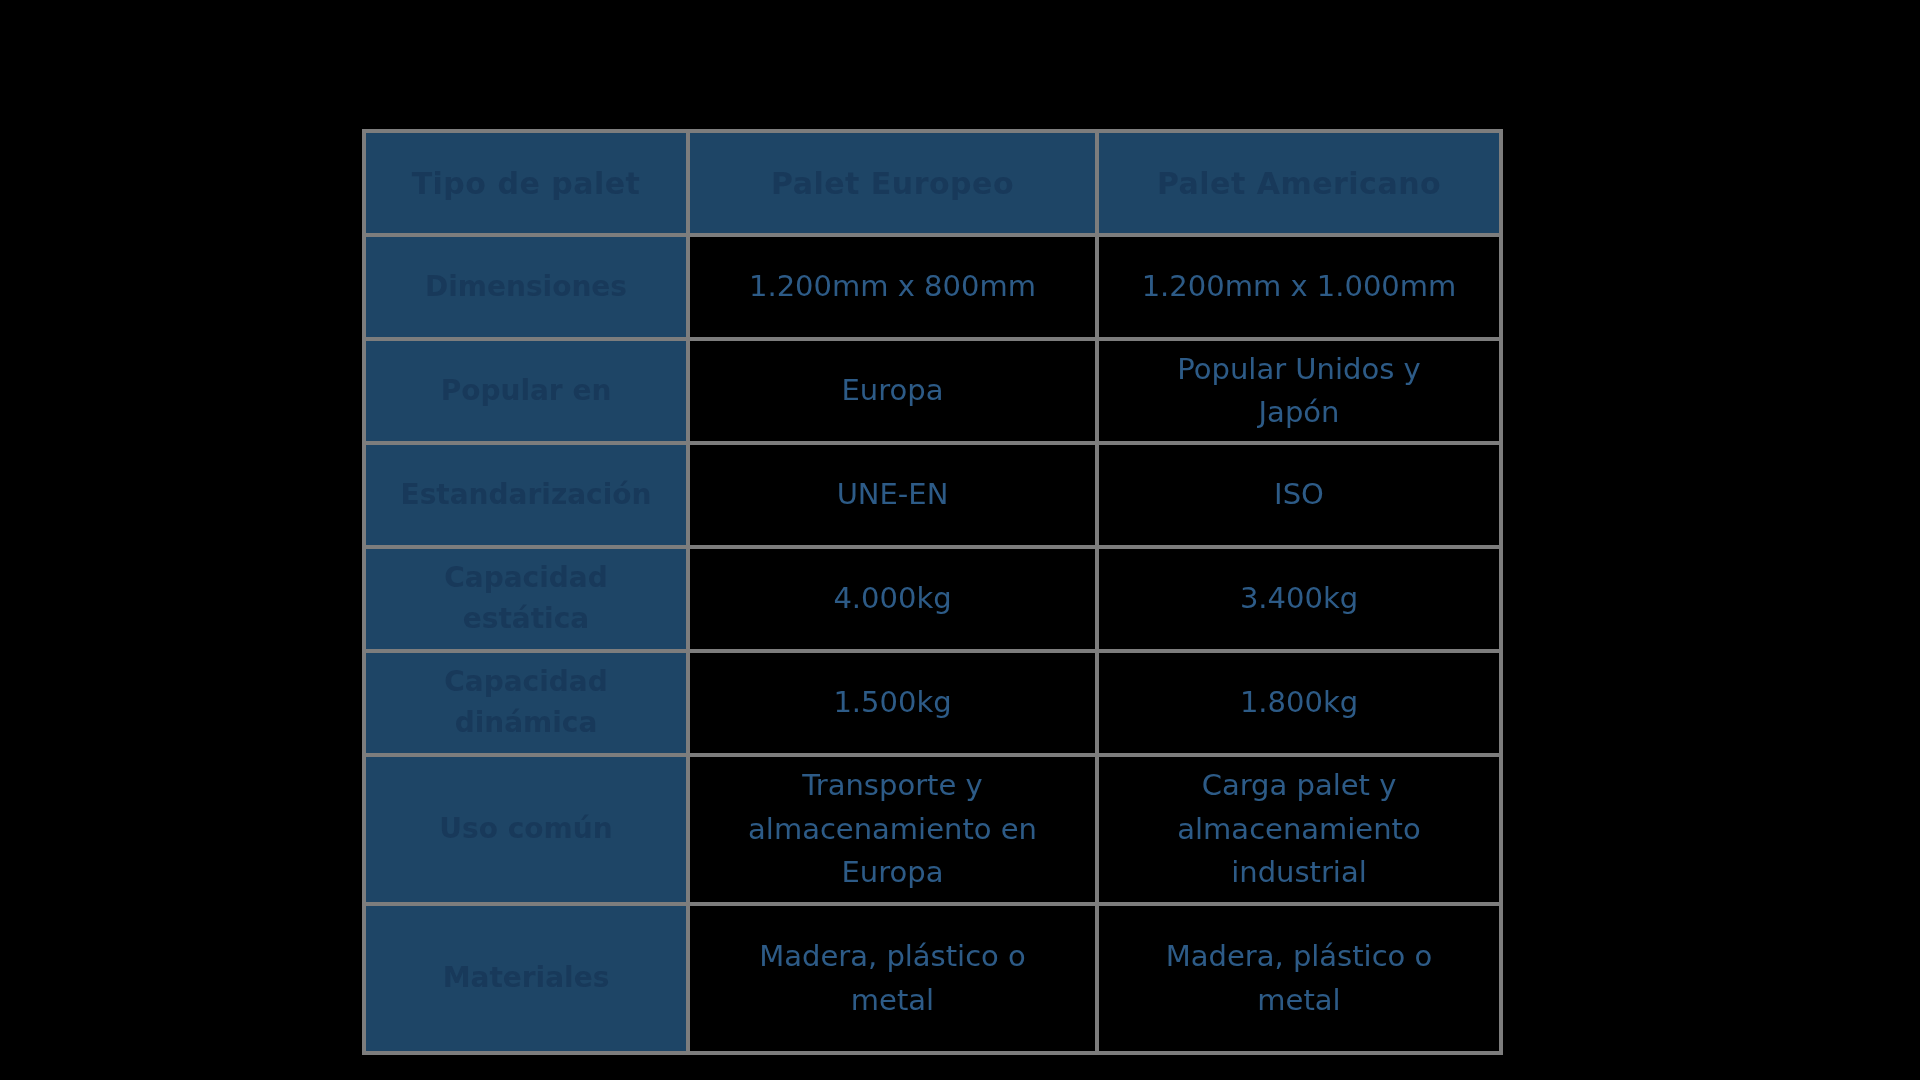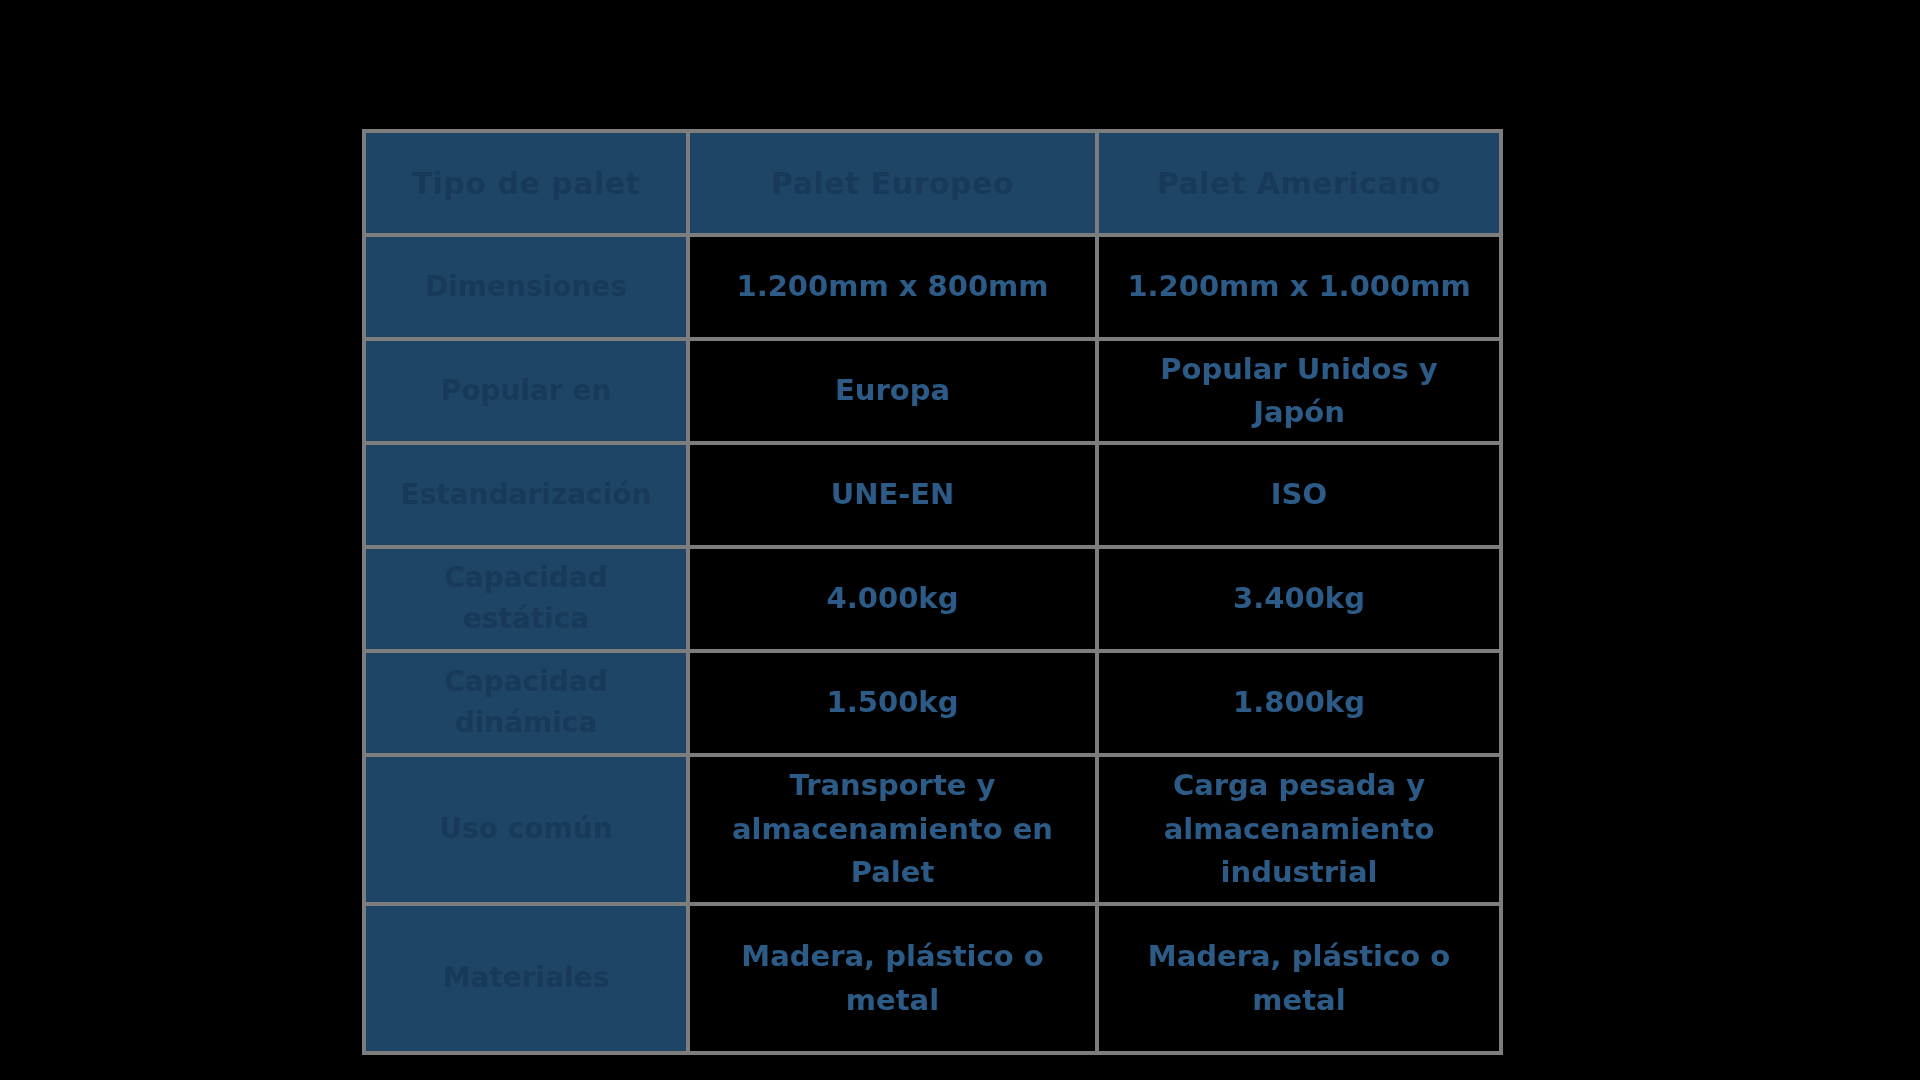--- a/index.html
+++ b/index.html
@@ -46,21 +46,21 @@
     background: #1e4566;
     color: #18395a;
     font-size: 28px;
     font-weight: bold;
     line-height: 1.45;
   }
   .cmp-table td.value-cell {
     background: #000000;
     color: #2d5b87;
     font-size: 29px;
-    font-weight: 700;
+    font-weight: 400;
     line-height: 1.5;
   }
 </style>
 </head>
 <body>
 
 <div class="stage">
   <table class="cmp-table">
     <colgroup>
       <col style="width: 324px">
@@ -104,22 +104,22 @@
         <td class="label-cell">Capacidad
 dinámica</td>
         <td class="value-cell">1.500kg</td>
         <td class="value-cell">1.800kg</td>
       </tr>
 
       <tr class="tall">
         <td class="label-cell">Uso común</td>
         <td class="value-cell">Transporte y
 almacenamiento en
-Palet</td>
-        <td class="value-cell">Carga pesada y
+Europa</td>
+        <td class="value-cell">Carga palet y
 almacenamiento
 industrial</td>
       </tr>
 
       <tr class="tall">
         <td class="label-cell">Materiales</td>
         <td class="value-cell">Madera, plástico o
 metal</td>
         <td class="value-cell">Madera, plástico o
 metal</td>

